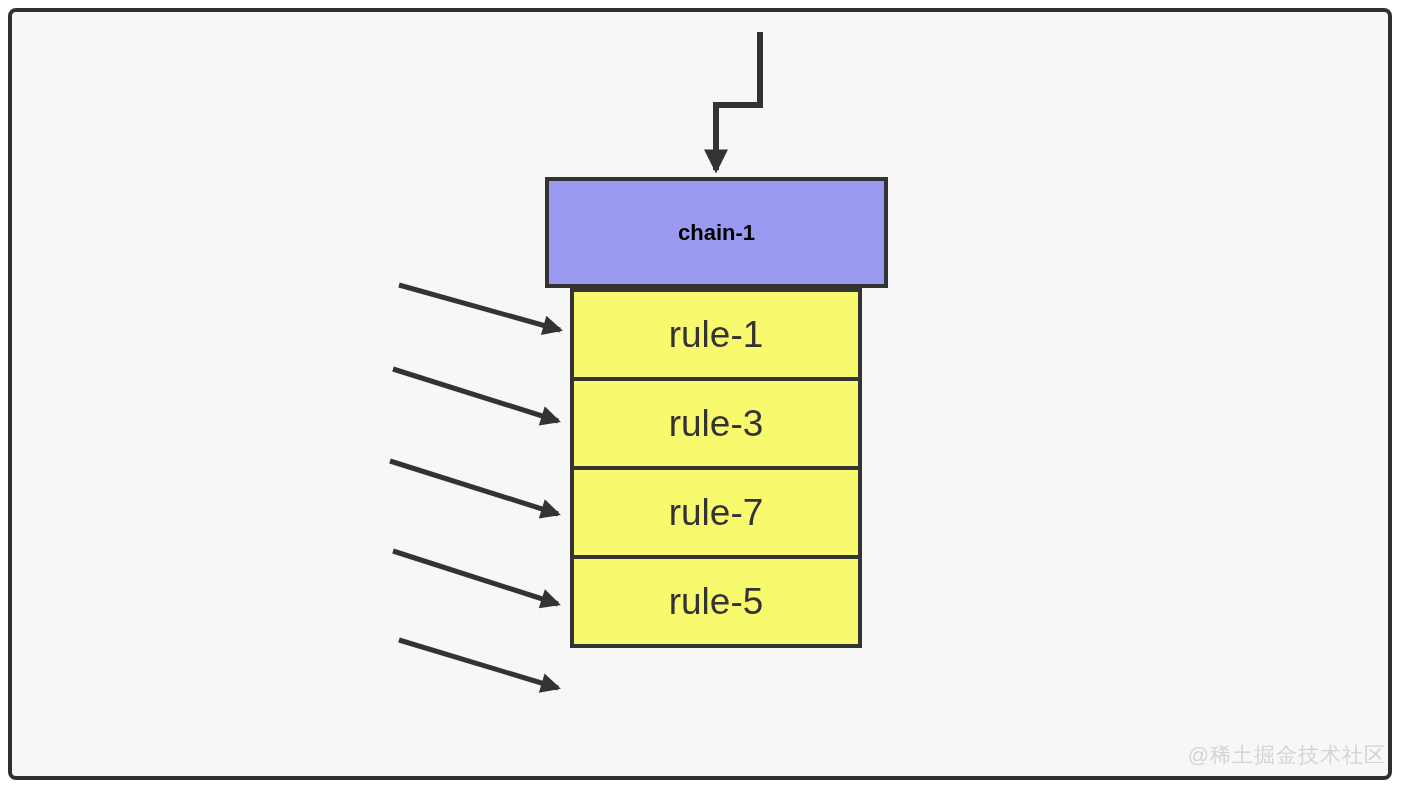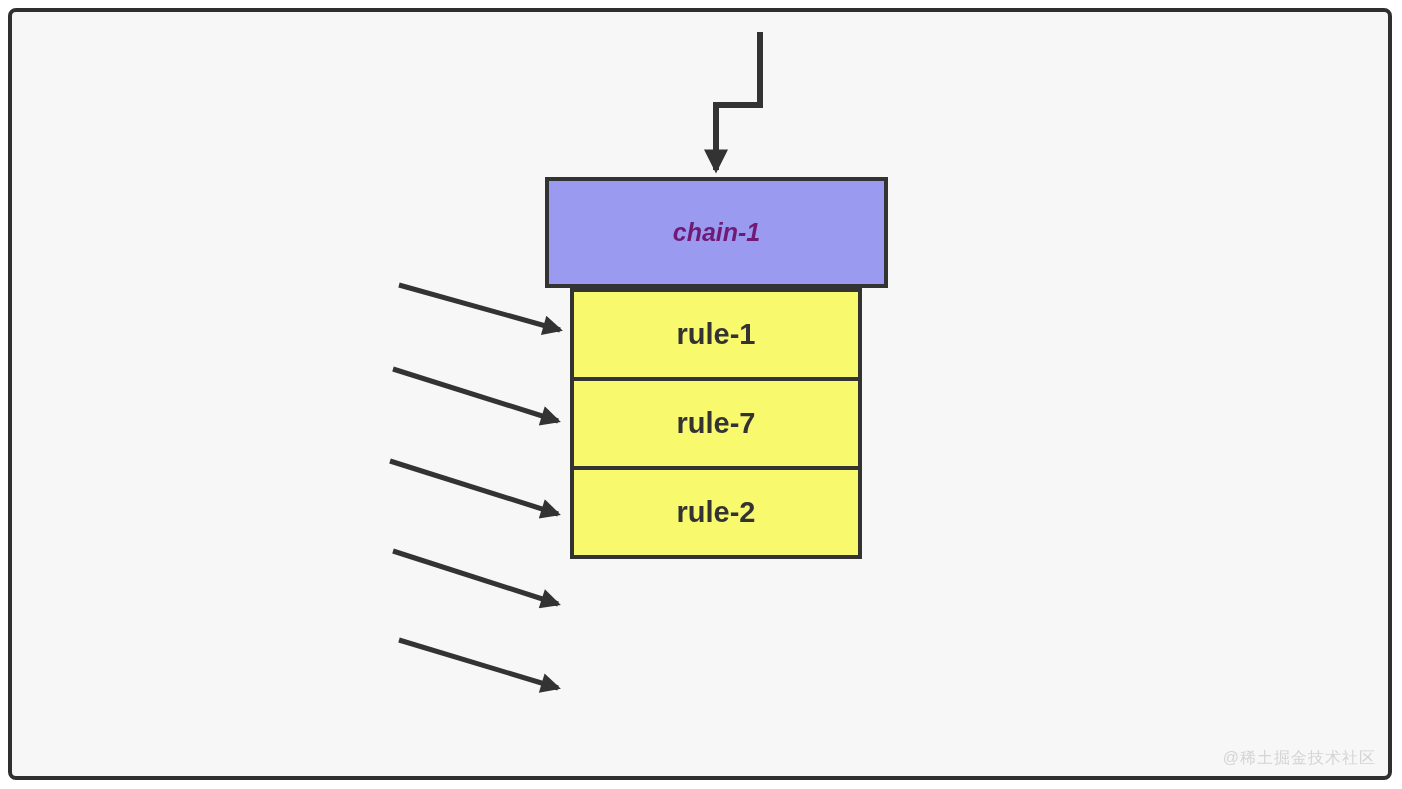--- a/index.html
+++ b/index.html
@@ -41,24 +41,23 @@
     height: 111px;
     box-sizing: border-box;
     border: 4px solid #333333;
     background: #9a9af0;
     display: flex;
     align-items: center;
     justify-content: center;
     z-index: 2;
   }
   .chain-box span {
-    font-size: 25px;
+    font-size: 22px;
     font-weight: bold;
-    color: #701a75;
-    font-style: italic;
+    color: #000000;
   }
   .rule-stack {
     position: absolute;
     left: 570px;
     top: 288px;
     width: 292px;
     z-index: 2;
   }
   .rule-row {
     box-sizing: border-box;
@@ -67,29 +66,29 @@
     border: 4px solid #333333;
     background: #f9f96d;
     display: flex;
     align-items: center;
     justify-content: center;
   }
   .rule-row + .rule-row {
     margin-top: -4px;
   }
   .rule-row span {
-    font-size: 29px;
-    font-weight: bold;
+    font-size: 37px;
+    font-weight: normal;
     color: #333333;
   }
   .watermark {
     position: absolute;
-    right: 26px;
+    right: 16px;
     bottom: 20px;
-    font-size: 16px;
+    font-size: 21px;
     color: #d4d4d4;
     letter-spacing: 1px;
     z-index: 3;
   }
 </style>
 </head>
 <body>
 
 <div class="frame"></div>
 
@@ -111,20 +110,23 @@
 
 <div class="chain-box">
   <span>chain-1</span>
 </div>
 
 <div class="rule-stack">
   <div class="rule-row">
     <span>rule-1</span>
   </div>
   <div class="rule-row">
+    <span>rule-3</span>
+  </div>
+  <div class="rule-row">
     <span>rule-7</span>
   </div>
   <div class="rule-row">
-    <span>rule-2</span>
+    <span>rule-5</span>
   </div>
 </div>
 
 <div class="watermark">@稀土掘金技术社区</div>
 
 </body></html>

